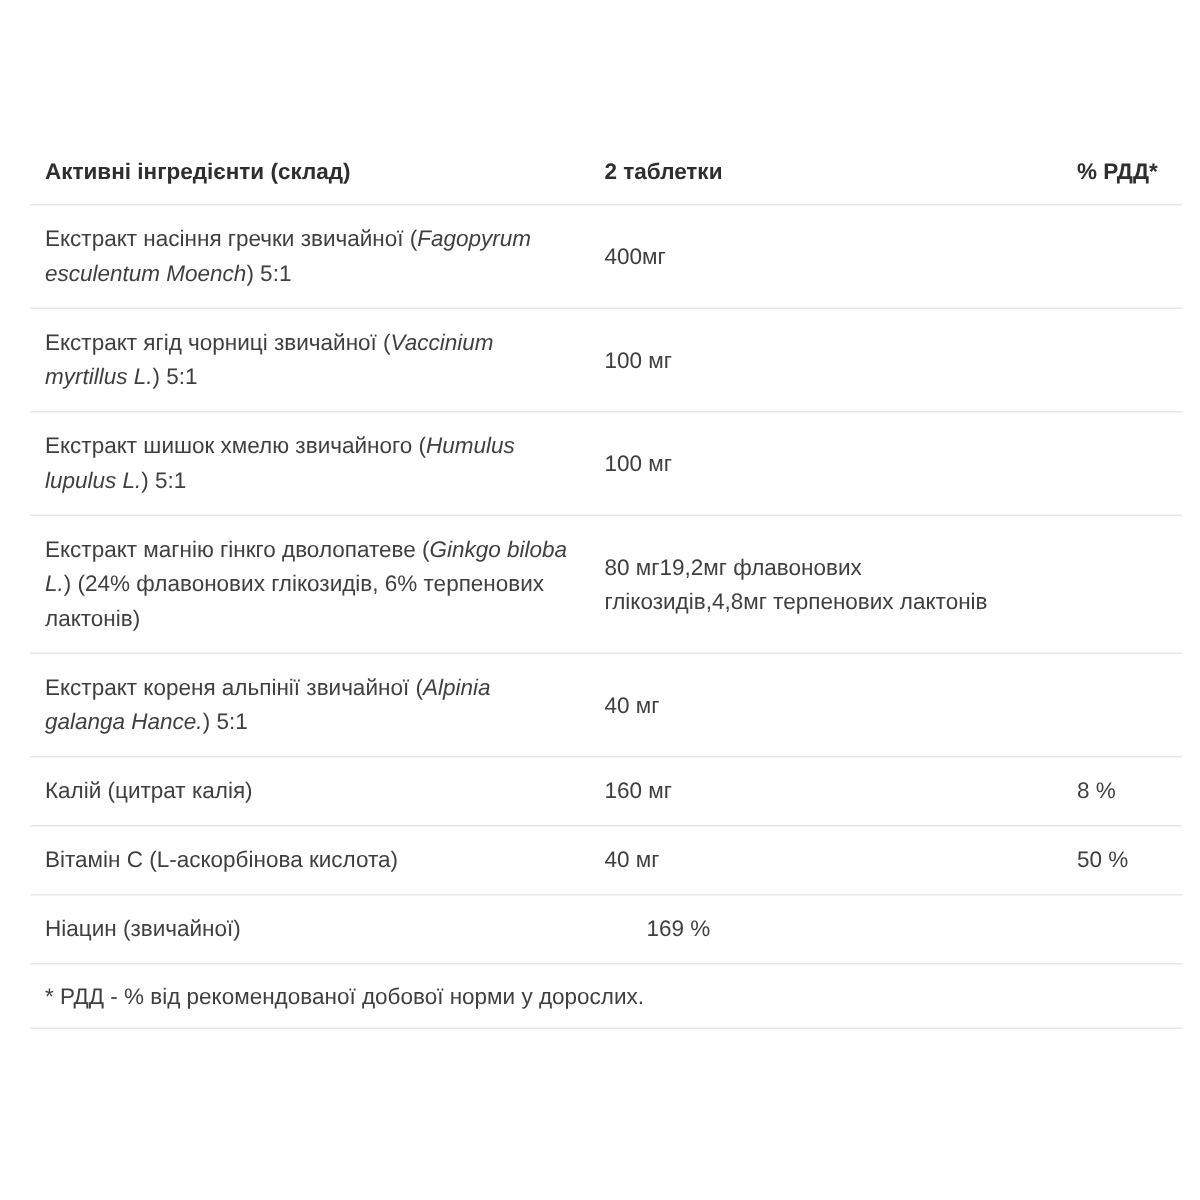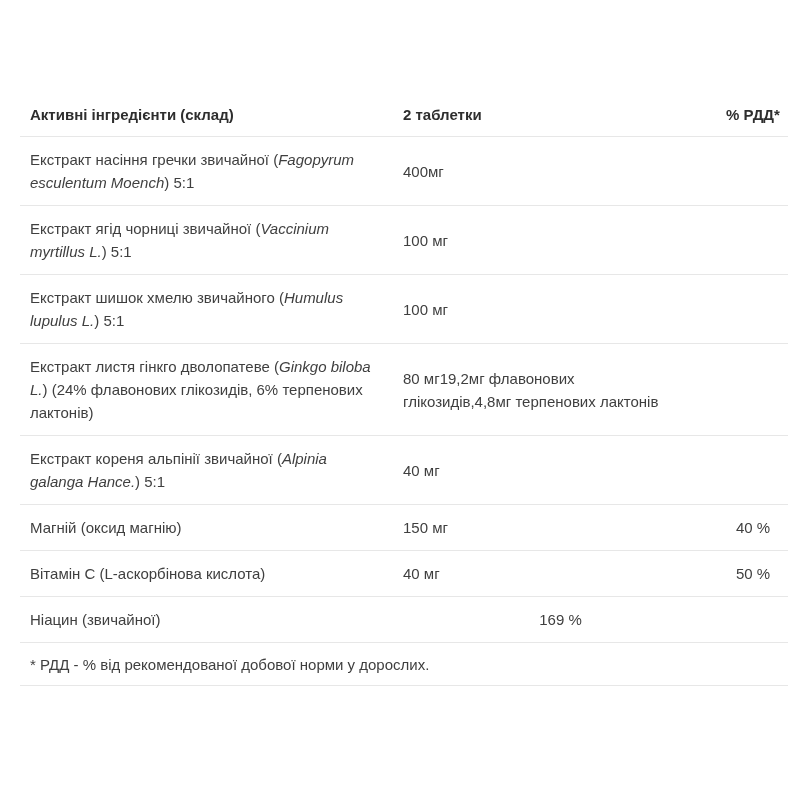--- a/index.html
+++ b/index.html
@@ -39,21 +39,20 @@
   .cell-name {
     padding-left: 10px;
     padding-right: 20px;
   }
   .cell-amount {
     padding-right: 8px;
   }
   .cell-rdd {
     padding-left: 28px;
     white-space: nowrap;
-    text-align: center;
   }
   .latin { font-style: italic; }
   .footnote-row {
     border-bottom: 1px solid #e7e7e7;
     padding: 10px 0 9px 10px;
   }
 </style>
 </head>
 <body>
 
@@ -78,37 +77,37 @@
       <div class="cell-rdd"></div>
     </div>
 
     <div class="t-row">
       <div class="cell-name"><span>Екстракт шишок хмелю звичайного (</span><span class="latin">Humulus lupulus L.</span><span>) 5:1</span></div>
       <div class="cell-amount">100 мг</div>
       <div class="cell-rdd"></div>
     </div>
 
     <div class="t-row">
-      <div class="cell-name"><span>Екстракт листя гінкго дволопатеве (</span><span class="latin">Ginkgo biloba L.</span><span>) (24% флавонових глікозидів, 6% терпенових лактонів)</span></div>
+      <div class="cell-name"><span>Екстракт магнію гінкго дволопатеве (</span><span class="latin">Ginkgo biloba L.</span><span>) (24% флавонових глікозидів, 6% терпенових лактонів)</span></div>
       <div class="cell-amount">80 мг19,2мг флавонових глікозидів,4,8мг терпенових лактонів</div>
       <div class="cell-rdd"></div>
     </div>
 
     <div class="t-row">
       <div class="cell-name"><span>Екстракт кореня альпінії звичайної (</span><span class="latin">Alpinia galanga Hance.</span><span>) 5:1</span></div>
       <div class="cell-amount">40 мг</div>
       <div class="cell-rdd"></div>
     </div>
 
+    <div class="t-row">
+      <div class="cell-name"><span>Калій (цитрат калія)</span></div>
+      <div class="cell-amount">160 мг</div>
+      <div class="cell-rdd">8 %</div>
+    </div>
 
-    <div class="t-row">
-      <div class="cell-name"><span>Магній (оксид магнію)</span></div>
-      <div class="cell-amount">150 мг</div>
-      <div class="cell-rdd">40 %</div>
-    </div>
 
     <div class="t-row">
       <div class="cell-name"><span>Вітамін С (L-аскорбінова кислота)</span></div>
       <div class="cell-amount">40 мг</div>
       <div class="cell-rdd">50 %</div>
     </div>
 
     <div class="t-row">
       <div class="cell-name"><span>Ніацин (звичайної)</span></div>
       <div class="cell-rdd">169 %</div>

